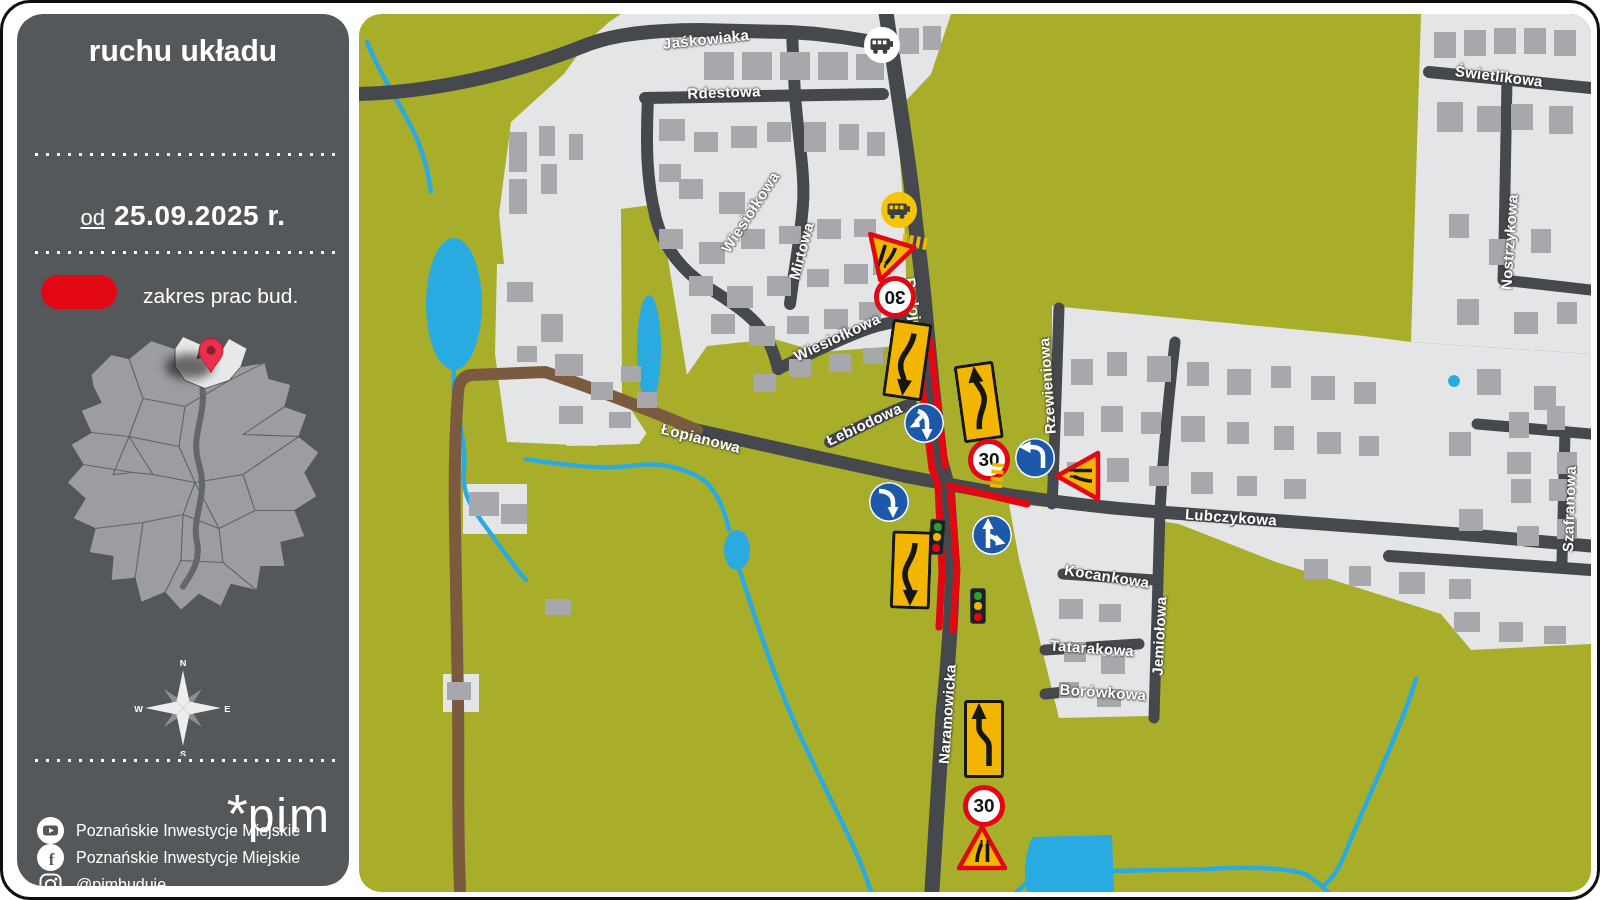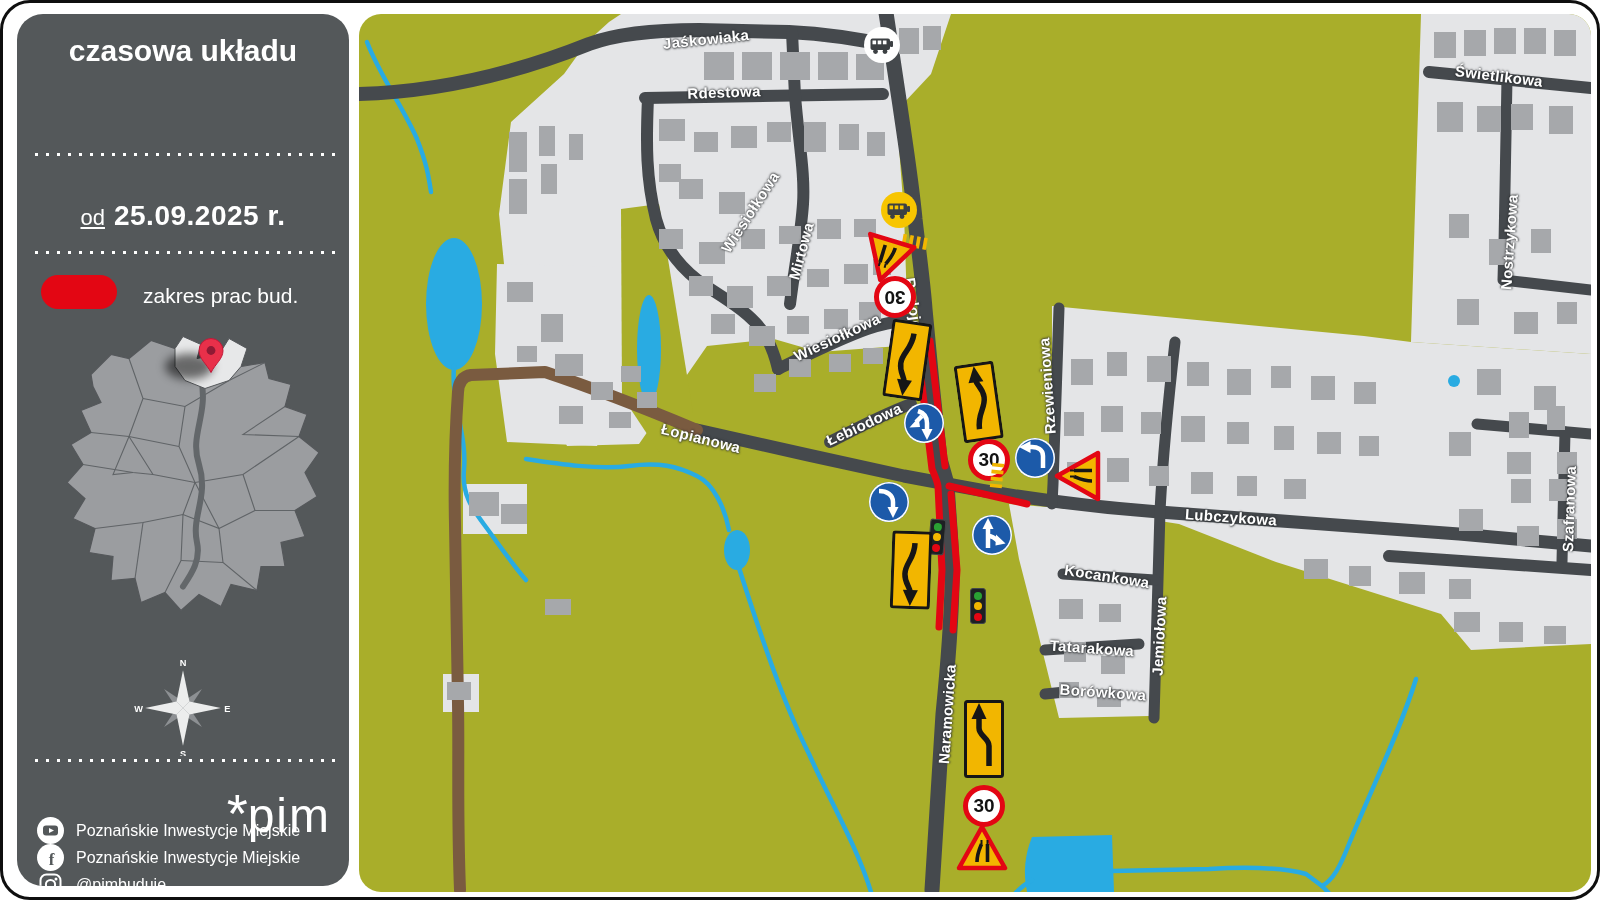--- a/index.html
+++ b/index.html
@@ -38,21 +38,21 @@
   .tlight{width:14px;height:34px;background:#1d2023;border:1px solid #43474a;border-radius:3px;display:flex;flex-direction:column;align-items:center;justify-content:space-evenly;}
   .tlight i{width:8px;height:8px;border-radius:50%;display:block;}
 </style>
 </head>
 <body>
 
 <div id="canvas">
 
   <div id="sidebar">
     <div class="sb-title">
-      <div>czasowa układu</div>
+      <div>ruchu układu</div>
     </div>
     <div class="sb-divider" id="div1"></div>
     <div class="sb-dateline">
       <span class="sb-datefrom">od</span>
       <span class="sb-date">25.09.2025 r.</span>
     </div>
     <div class="sb-divider" id="div2"></div>
     <div class="sb-legend">
       <span class="legend-pill"></span>
       <span class="legend-label">zakres prac bud.</span>

